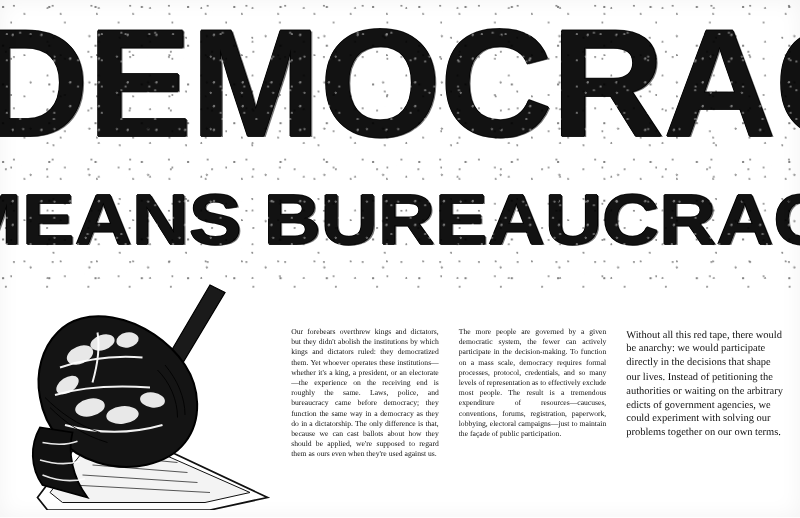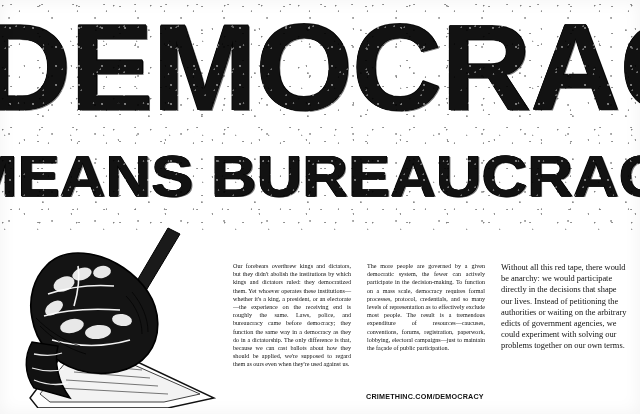--- a/index.html
+++ b/index.html
@@ -231,16 +231,15 @@
       <p>Our forebears overthrew kings and dictators, but they didn't abolish the institutions by which kings and dictators ruled: they democratized them. Yet whoever operates these institutions—whether it's a king, a president, or an electorate—the experience on the receiving end is roughly the same. Laws, police, and bureaucracy came before democracy; they function the same way in a democracy as they do in a dictatorship. The only difference is that, because we can cast ballots about how they should be applied, we're supposed to regard them as ours even when they're used against us.</p>
     </div>
     <div class="col col-2">
       <p>The more people are governed by a given democratic system, the fewer can actively participate in the decision-making. To function on a mass scale, democracy requires formal processes, protocol, credentials, and so many levels of representation as to effectively exclude most people. The result is a tremendous expenditure of resources—caucuses, conventions, forums, registration, paperwork, lobbying, electoral campaigns—just to maintain the façade of public participation.</p>
     </div>
     <div class="col col-3">
       <p>Without all this red tape, there would be anarchy: we would participate directly in the decisions that shape our lives. Instead of petitioning the authorities or waiting on the arbitrary edicts of government agencies, we could experiment with solving our problems together on our own terms.</p>
     </div>
   </div>
 
-  <div class="credit">CRIMETHINC.COM/DEMOCRACY</div>
 
   <div class="paper-edge"></div>
 </div>
 
 </body></html>

